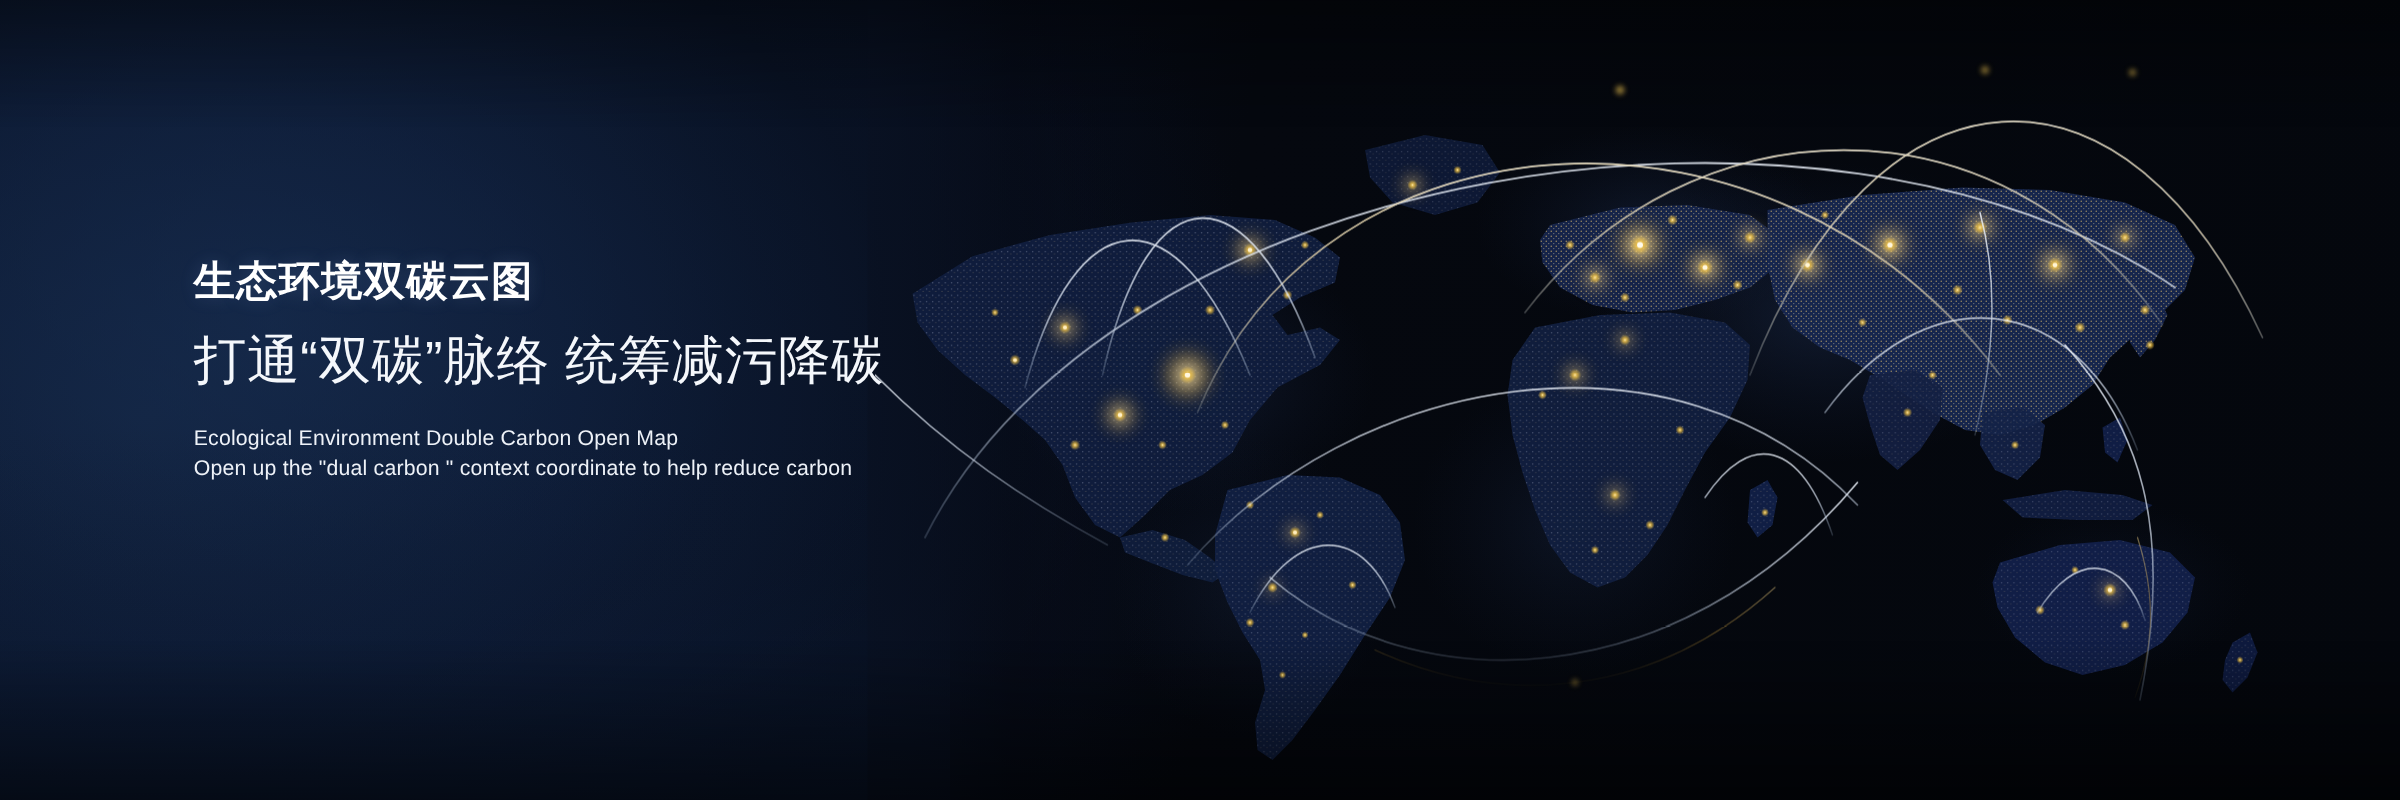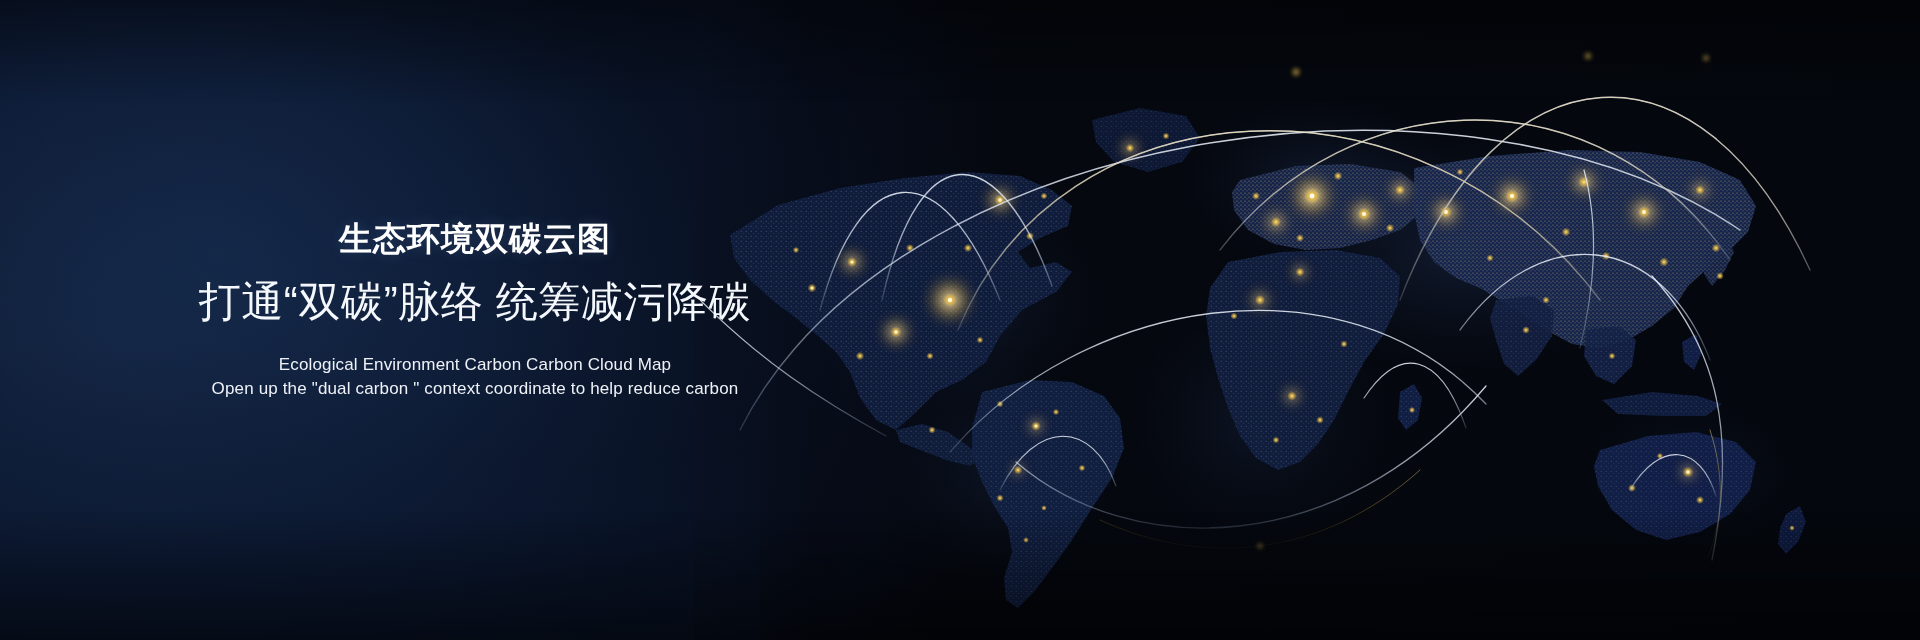--- a/index.html
+++ b/index.html
@@ -59,23 +59,22 @@
     left: 700px; top: 0;
     width: 1220px; height: 640px;
     pointer-events: none;
   }
   #map-svg { display: block; width: 1220px; height: 640px; }
 
   
   .text-block {
     position: absolute;
     left: 155px;
-    top: 220px;
+    top: 206px;
     width: 640px;
-    text-align: center;
   }
   .title-cn {
     font-size: 33px;
     font-weight: 700;
     color: #ffffff;
     letter-spacing: 1.0px;
     line-height: 1.18;
     margin: 0;
     text-shadow: 0 0 14px rgba(150,190,255,0.18);
   }
@@ -348,18 +347,18 @@
       </g>
     </svg>
   </div>
 
   <div class="vignette"></div>
 
   <div class="text-block">
     <h1 class="title-cn">生态环境双碳云图</h1>
     <p class="subtitle-cn">打通“双碳”脉络 统筹减污降碳</p>
     <div class="en-lines">
-      <p class="en-line">Ecological Environment Carbon Carbon Cloud Map</p>
+      <p class="en-line">Ecological Environment Double Carbon Open Map</p>
       <p class="en-line">Open up the "dual carbon " context coordinate to help reduce carbon</p>
     </div>
   </div>
 
 </div>
 
 </body></html>

